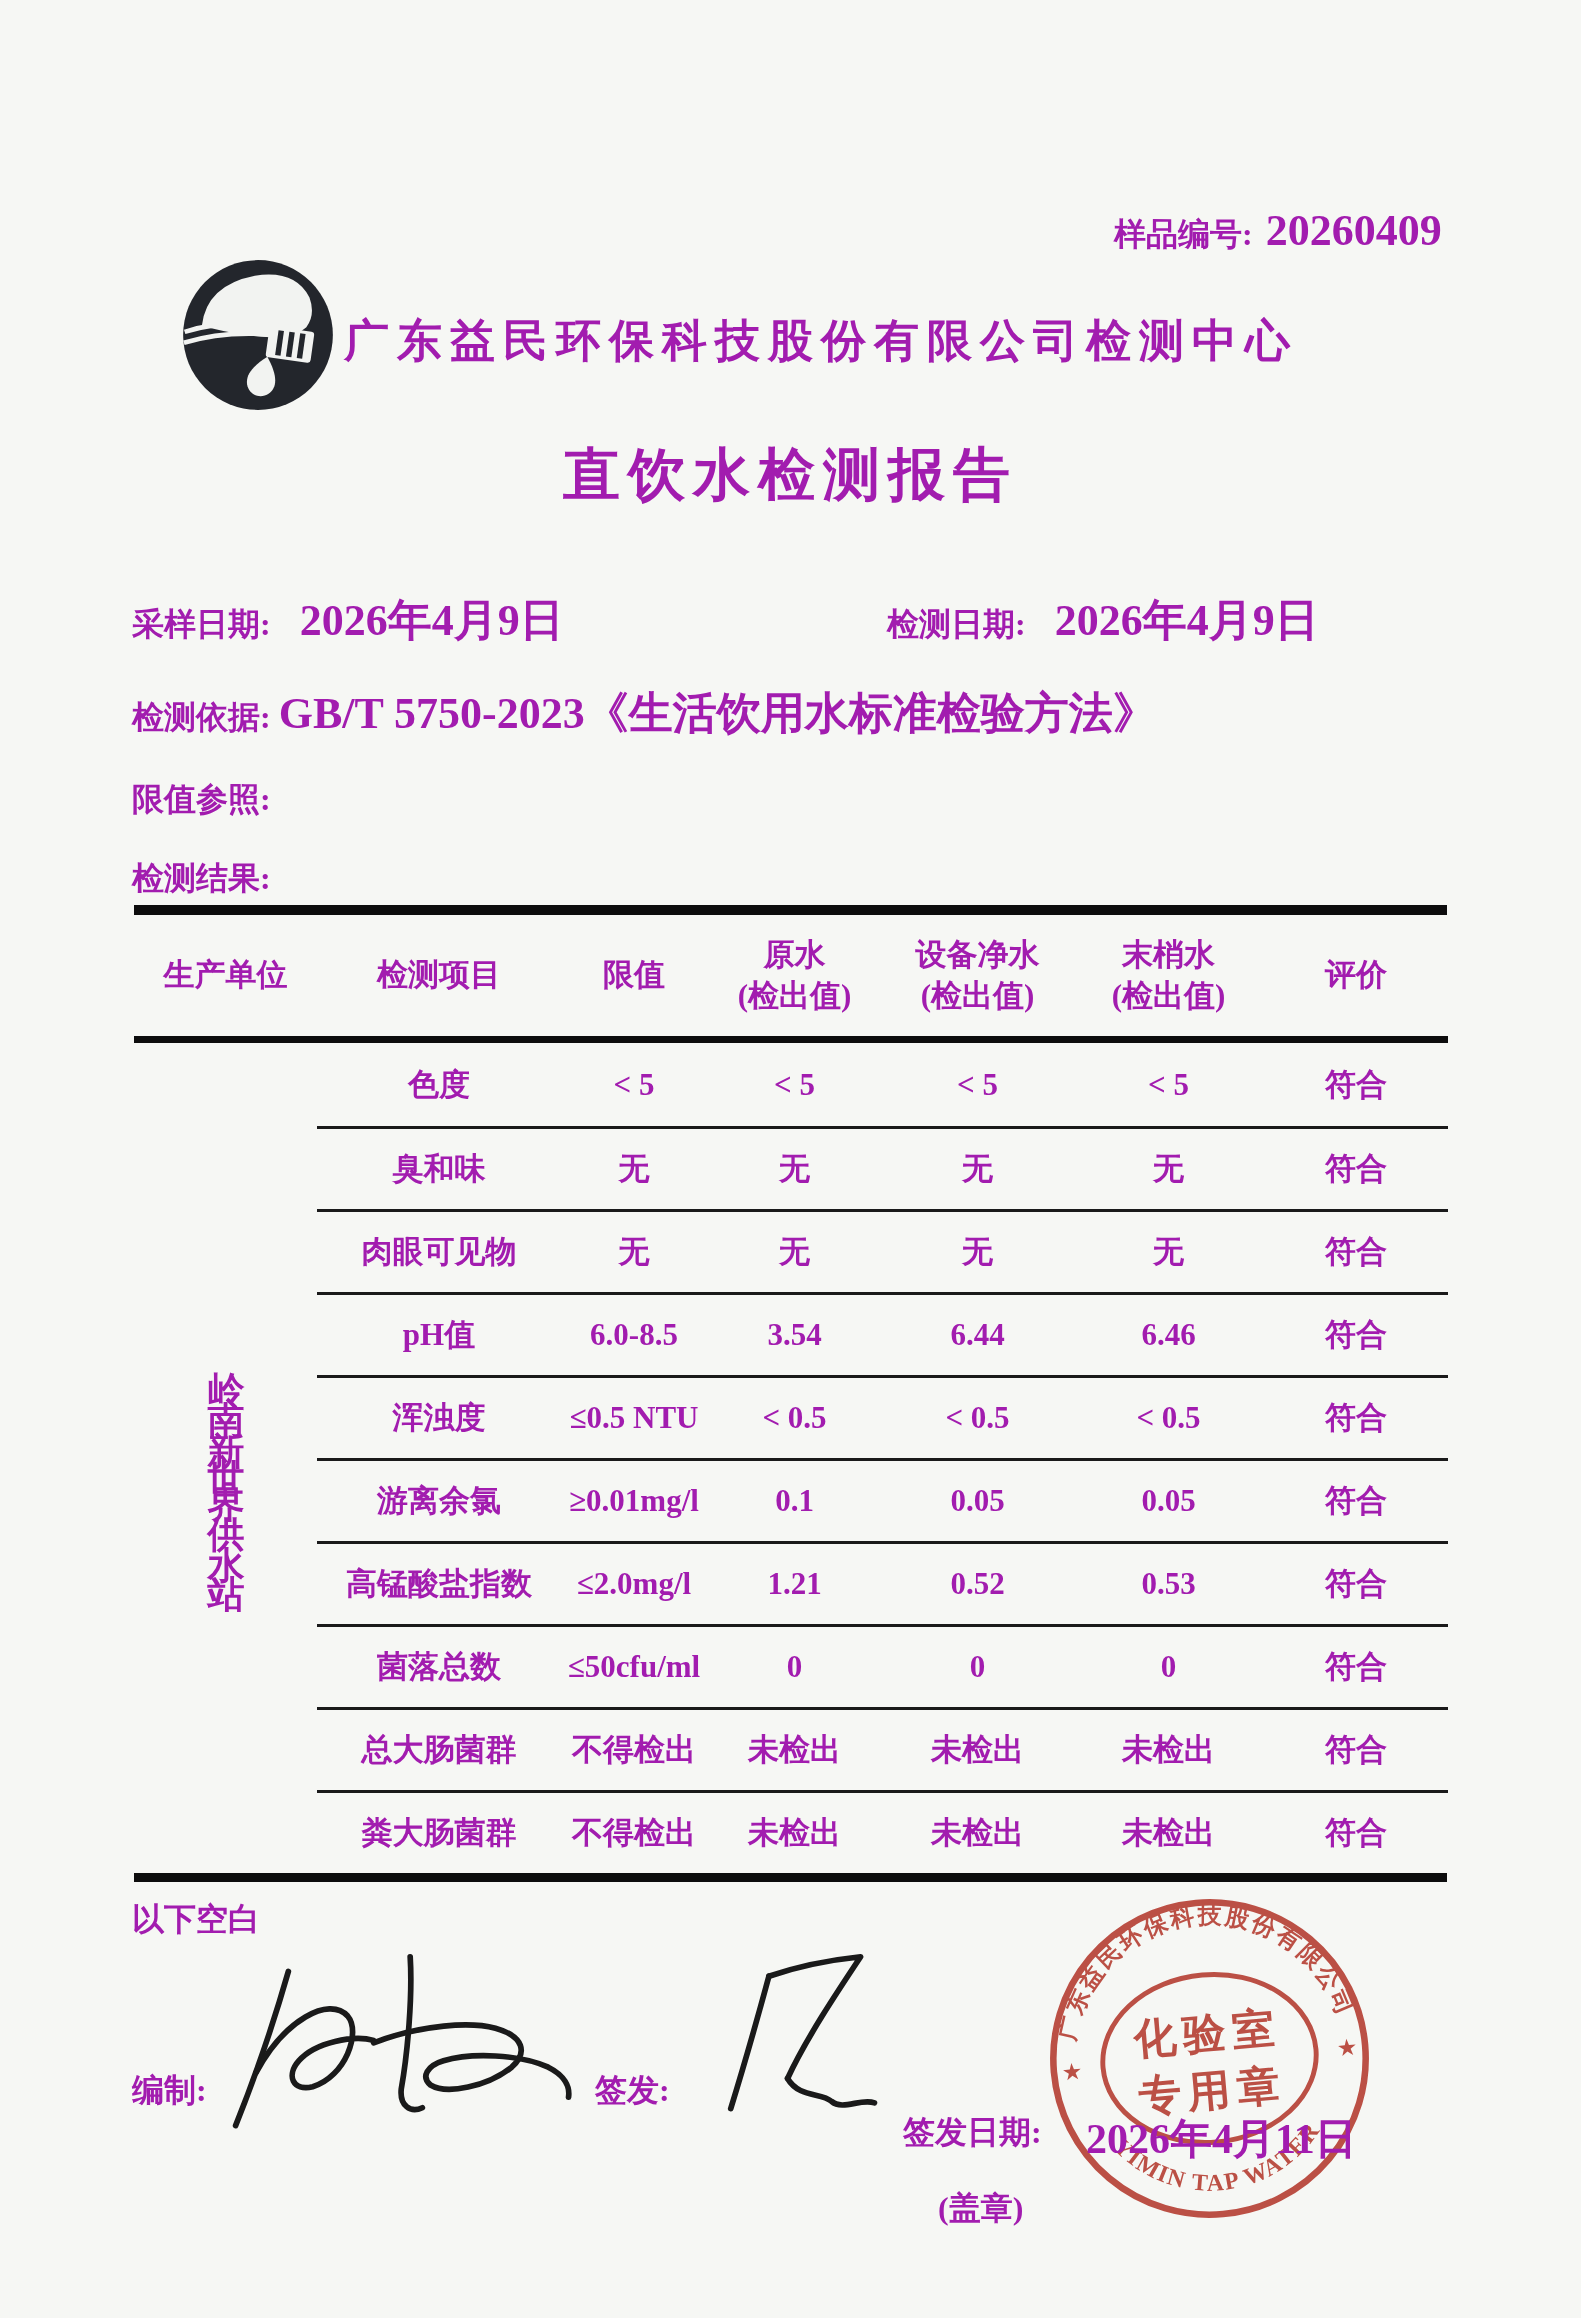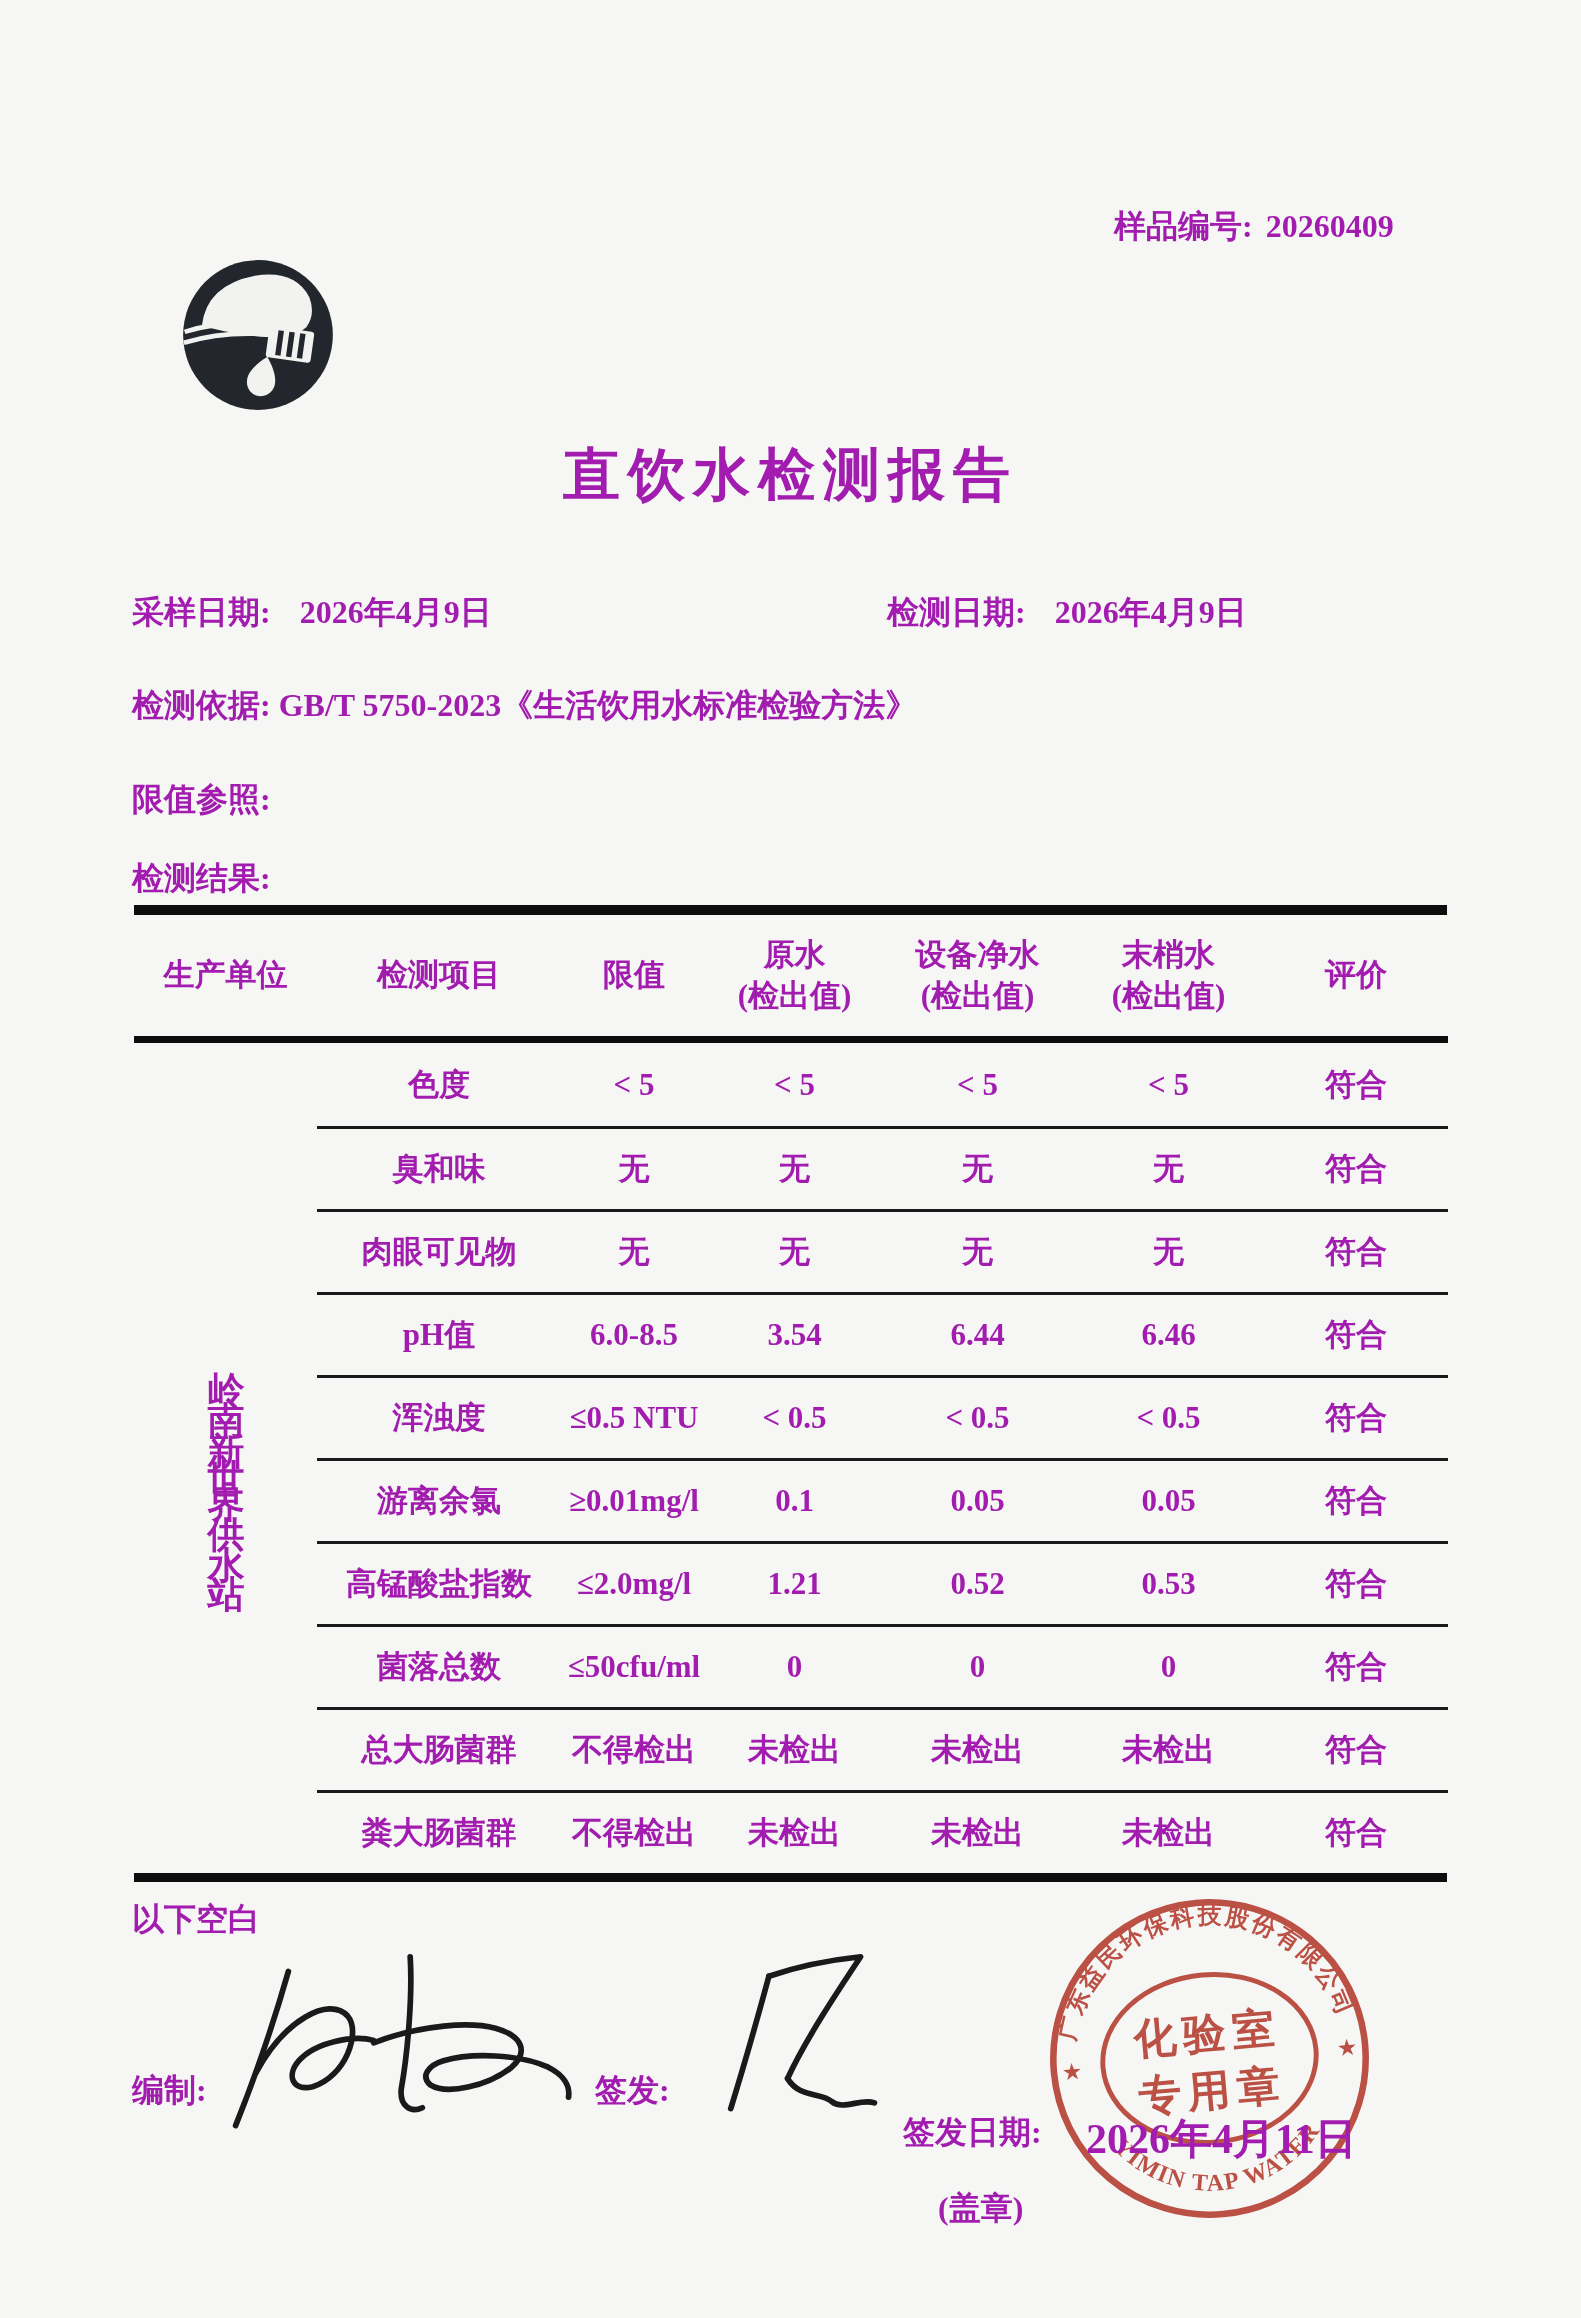--- a/index.html
+++ b/index.html
@@ -6,21 +6,21 @@
   .page{
     position:relative;
     width:1581px;height:2319px;
     background:#f6f7f4;
     font-family:"Liberation Serif","DejaVu Serif",serif;
     color:#a21caf;
     overflow:hidden;
   }
   .abs{position:absolute;}
   .lbl{font-weight:bold;font-size:32px;white-space:nowrap;}
-  .val{font-weight:bold;font-size:32px;white-space:nowrap;}
+  .val{font-weight:bold;font-size:44px;white-space:nowrap;}
   .flexline{display:flex;align-items:baseline;}
 
   
   .sample-line{left:1114px;top:205px;gap:13px;font-size:33px;}
   .logo-box{left:180px;top:257px;width:156px;height:156px;}
   .org-name{left:344px;top:311px;width:893px;font-size:45px;font-weight:bold;letter-spacing:8px;white-space:nowrap;}
   .report-title{left:0;top:437px;width:100%;text-align:center;font-size:57px;font-weight:bold;letter-spacing:8px;}
 
   
   .meta-sampling{left:132px;top:591px;gap:29px;}
@@ -81,20 +81,21 @@
     <path d="M5,110 Q70,90 154,104" stroke="#f2f3f1" stroke-width="6" fill="none"></path>
     <g transform="rotate(8 140 112)">
       <rect x="112" y="92" width="58" height="40" rx="4" fill="#f2f3f1"></rect>
       <rect x="124" y="96" width="7" height="32" fill="#23262c"></rect>
       <rect x="138" y="96" width="7" height="32" fill="#23262c"></rect>
       <rect x="152" y="96" width="7" height="32" fill="#23262c"></rect>
     </g>
     <path d="M112,128 C124,150 126,166 114,175 C102,183 88,176 86,163 C84,150 96,138 112,128 Z" fill="#f2f3f1"></path>
   </svg>
 
+  <div class="abs org-name">广东益民环保科技股份有限公司检测中心</div>
   <div class="abs report-title">直饮水检测报告</div>
 
   <div class="abs meta-sampling flexline">
     <span class="lbl">采样日期:</span>
     <span class="val">2026年4月9日</span>
   </div>
   <div class="abs meta-testdate flexline">
     <span class="lbl">检测日期:</span>
     <span class="val">2026年4月9日</span>
   </div>

